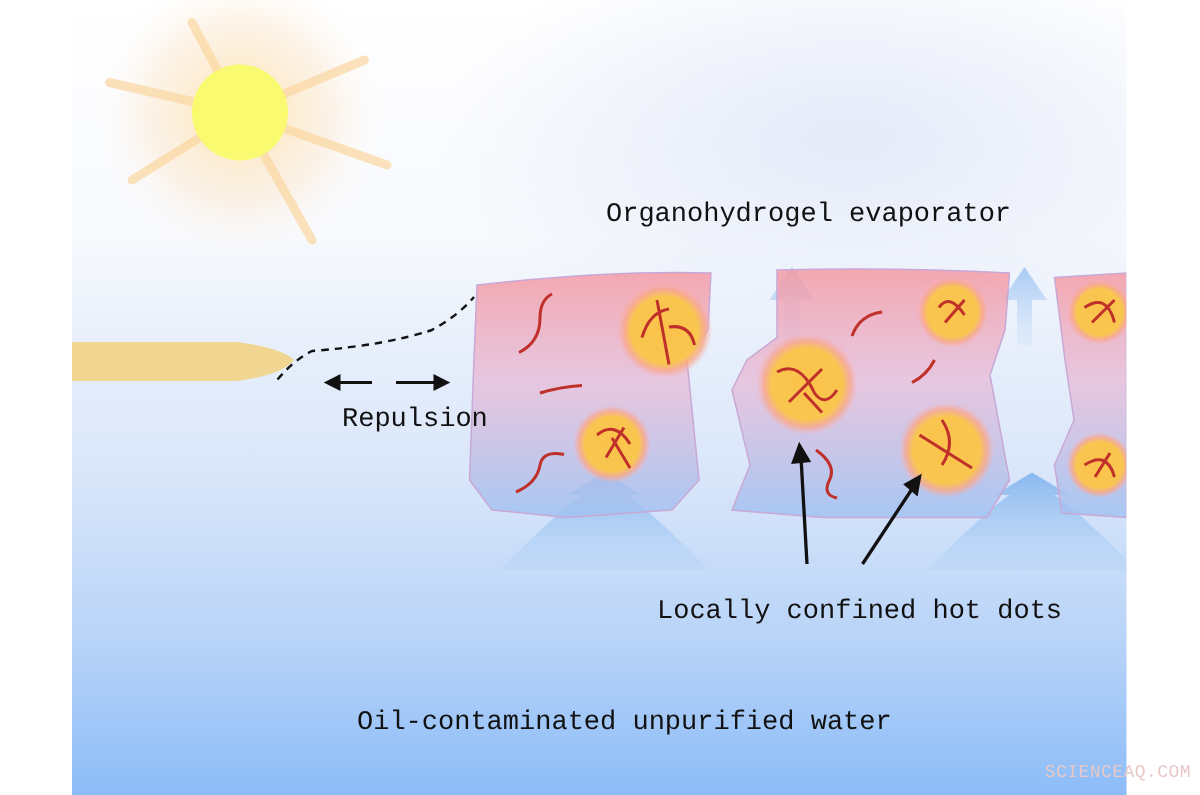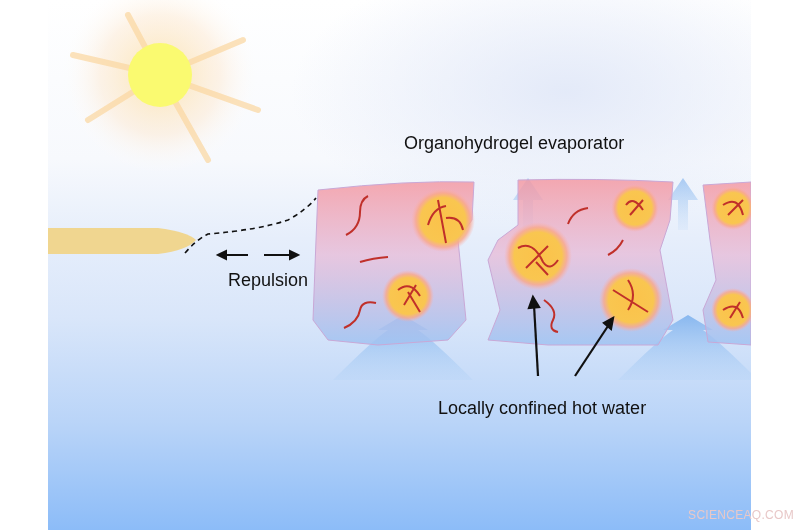--- a/index.html
+++ b/index.html
@@ -1,16 +1,16 @@
 <!DOCTYPE html>
 <html><head>
 <meta charset="utf-8">
 <style>
   html,body{margin:0;padding:0;background:#fff;}
-  #stage{position:relative;width:800px;height:530px;overflow:hidden;background:#fff;font-family:Liberation Sans, sans-serif;}
+  #stage{position:relative;width:800px;height:530px;overflow:hidden;background:#fff;font-family:Liberation Mono, monospace;}
   #panel{position:absolute;left:48px;top:0;width:703px;height:530px;overflow:hidden;
     background:linear-gradient(to bottom,#ffffff 0%,#f7f9fd 30%,#e6eefb 45%,#d9e6fa 60%,#b9d4f8 80%,#8cbcf8 100%);}
   .sky-haze{position:absolute;left:240px;top:0;width:463px;height:230px;
     background:radial-gradient(ellipse at 60% 40%,rgba(225,232,248,0.9),rgba(255,255,255,0) 70%);}
   .label{position:absolute;color:#111;font-size:18px;white-space:nowrap;}
   .wm{position:absolute;right:6px;bottom:8px;font-size:12px;color:#e8c8c8;letter-spacing:0.3px;}
   svg{position:absolute;left:0;top:0;}
 </style>
 </head>
 <body>
@@ -113,16 +113,17 @@
       <g stroke="#111" stroke-width="2.2" fill="#111">
         <line x1="490" y1="376" x2="486" y2="305"></line>
         <polygon points="485,297 481,308 491,307"></polygon>
         <line x1="527" y1="376" x2="560" y2="326"></line>
         <polygon points="565,318 556,323 563,329"></polygon>
       </g>
     </svg>
 
     <div class="label" style="left:356px;top:133px;">Organohydrogel evaporator</div>
     <div class="label" style="left:180px;top:270px;">Repulsion</div>
-    <div class="label" style="left:390px;top:398px;">Locally confined hot water</div>
+    <div class="label" style="left:390px;top:398px;">Locally confined hot dots</div>
+    <div class="label" style="left:190px;top:472px;">Oil-contaminated unpurified water</div>
   </div>
   <div class="wm">SCIENCEAQ.COM</div>
 </div>
 
 </body></html>

